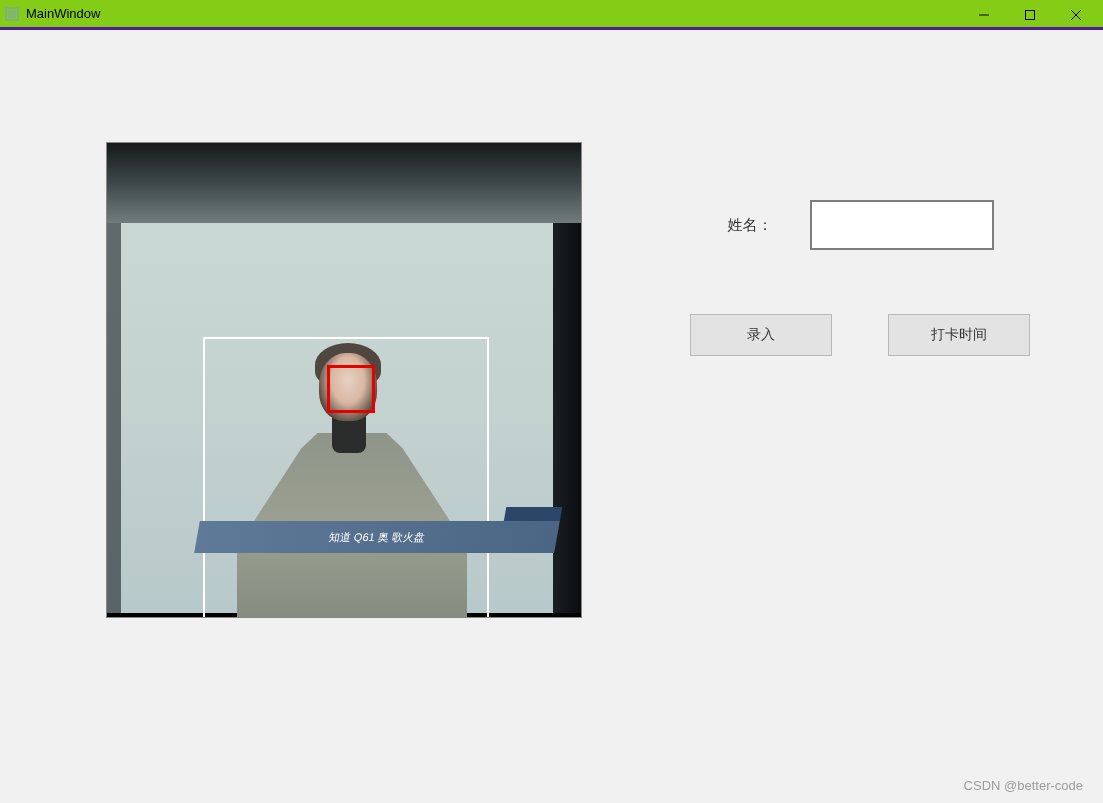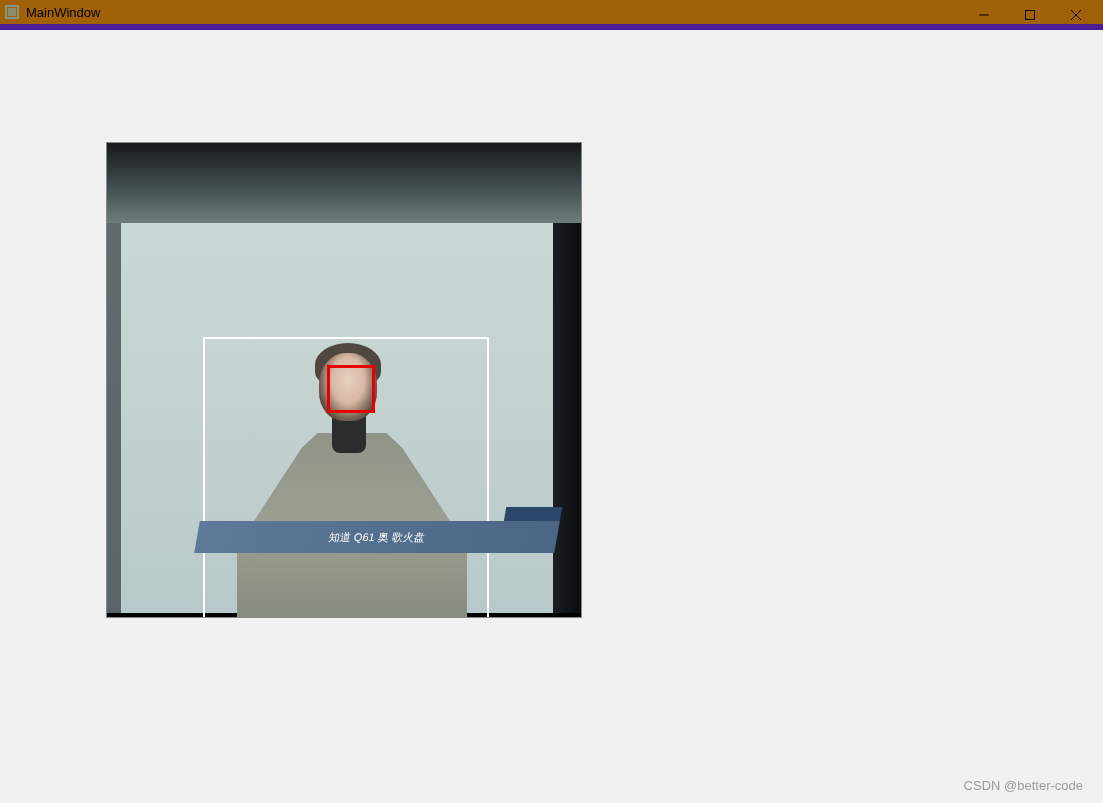--- a/index.html
+++ b/index.html
@@ -6,25 +6,25 @@
     body {
       font-family: "Microsoft YaHei", "Segoe UI", sans-serif;
       background: #f1f1f1;
       width: 1103px;
       height: 803px;
       overflow: hidden;
       position: relative;
     }
     .titlebar {
       height: 30px;
-      background: #a16207;
+      background: #84cc16;
       display: flex;
       align-items: center;
       padding: 0 4px;
-      border-bottom: 6px solid #4c1d95;
+      border-bottom: 3px solid #4c1d95;
     }
     .titlebar-icon {
       width: 16px;
       height: 16px;
       margin-right: 6px;
       display: inline-flex;
       align-items: center;
       justify-content: center;
     }
     .titlebar-title {
@@ -272,16 +272,26 @@
     <div class="person-hair"></div>
     <div class="person-head"></div>
     <div class="roi-box"></div>
     <div class="face-box"></div>
     <div class="lower-banner">
       <div class="lower-banner-tag"></div>
       <span>知道 Q61 奥 歌火盘</span>
     </div>
   </div>
 
+  <div class="form-area">
+    <div class="form-row">
+      <div class="form-label">姓名：</div>
+      <input type="text" class="text-input" value="" style="">
+    </div>
+    <div class="btn-row">
+      <button class="btn">录入</button>
+      <button class="btn">打卡时间</button>
+    </div>
+  </div>
 
 </div>
 
 <div class="watermark">CSDN @better-code</div>
 
 </body></html>

